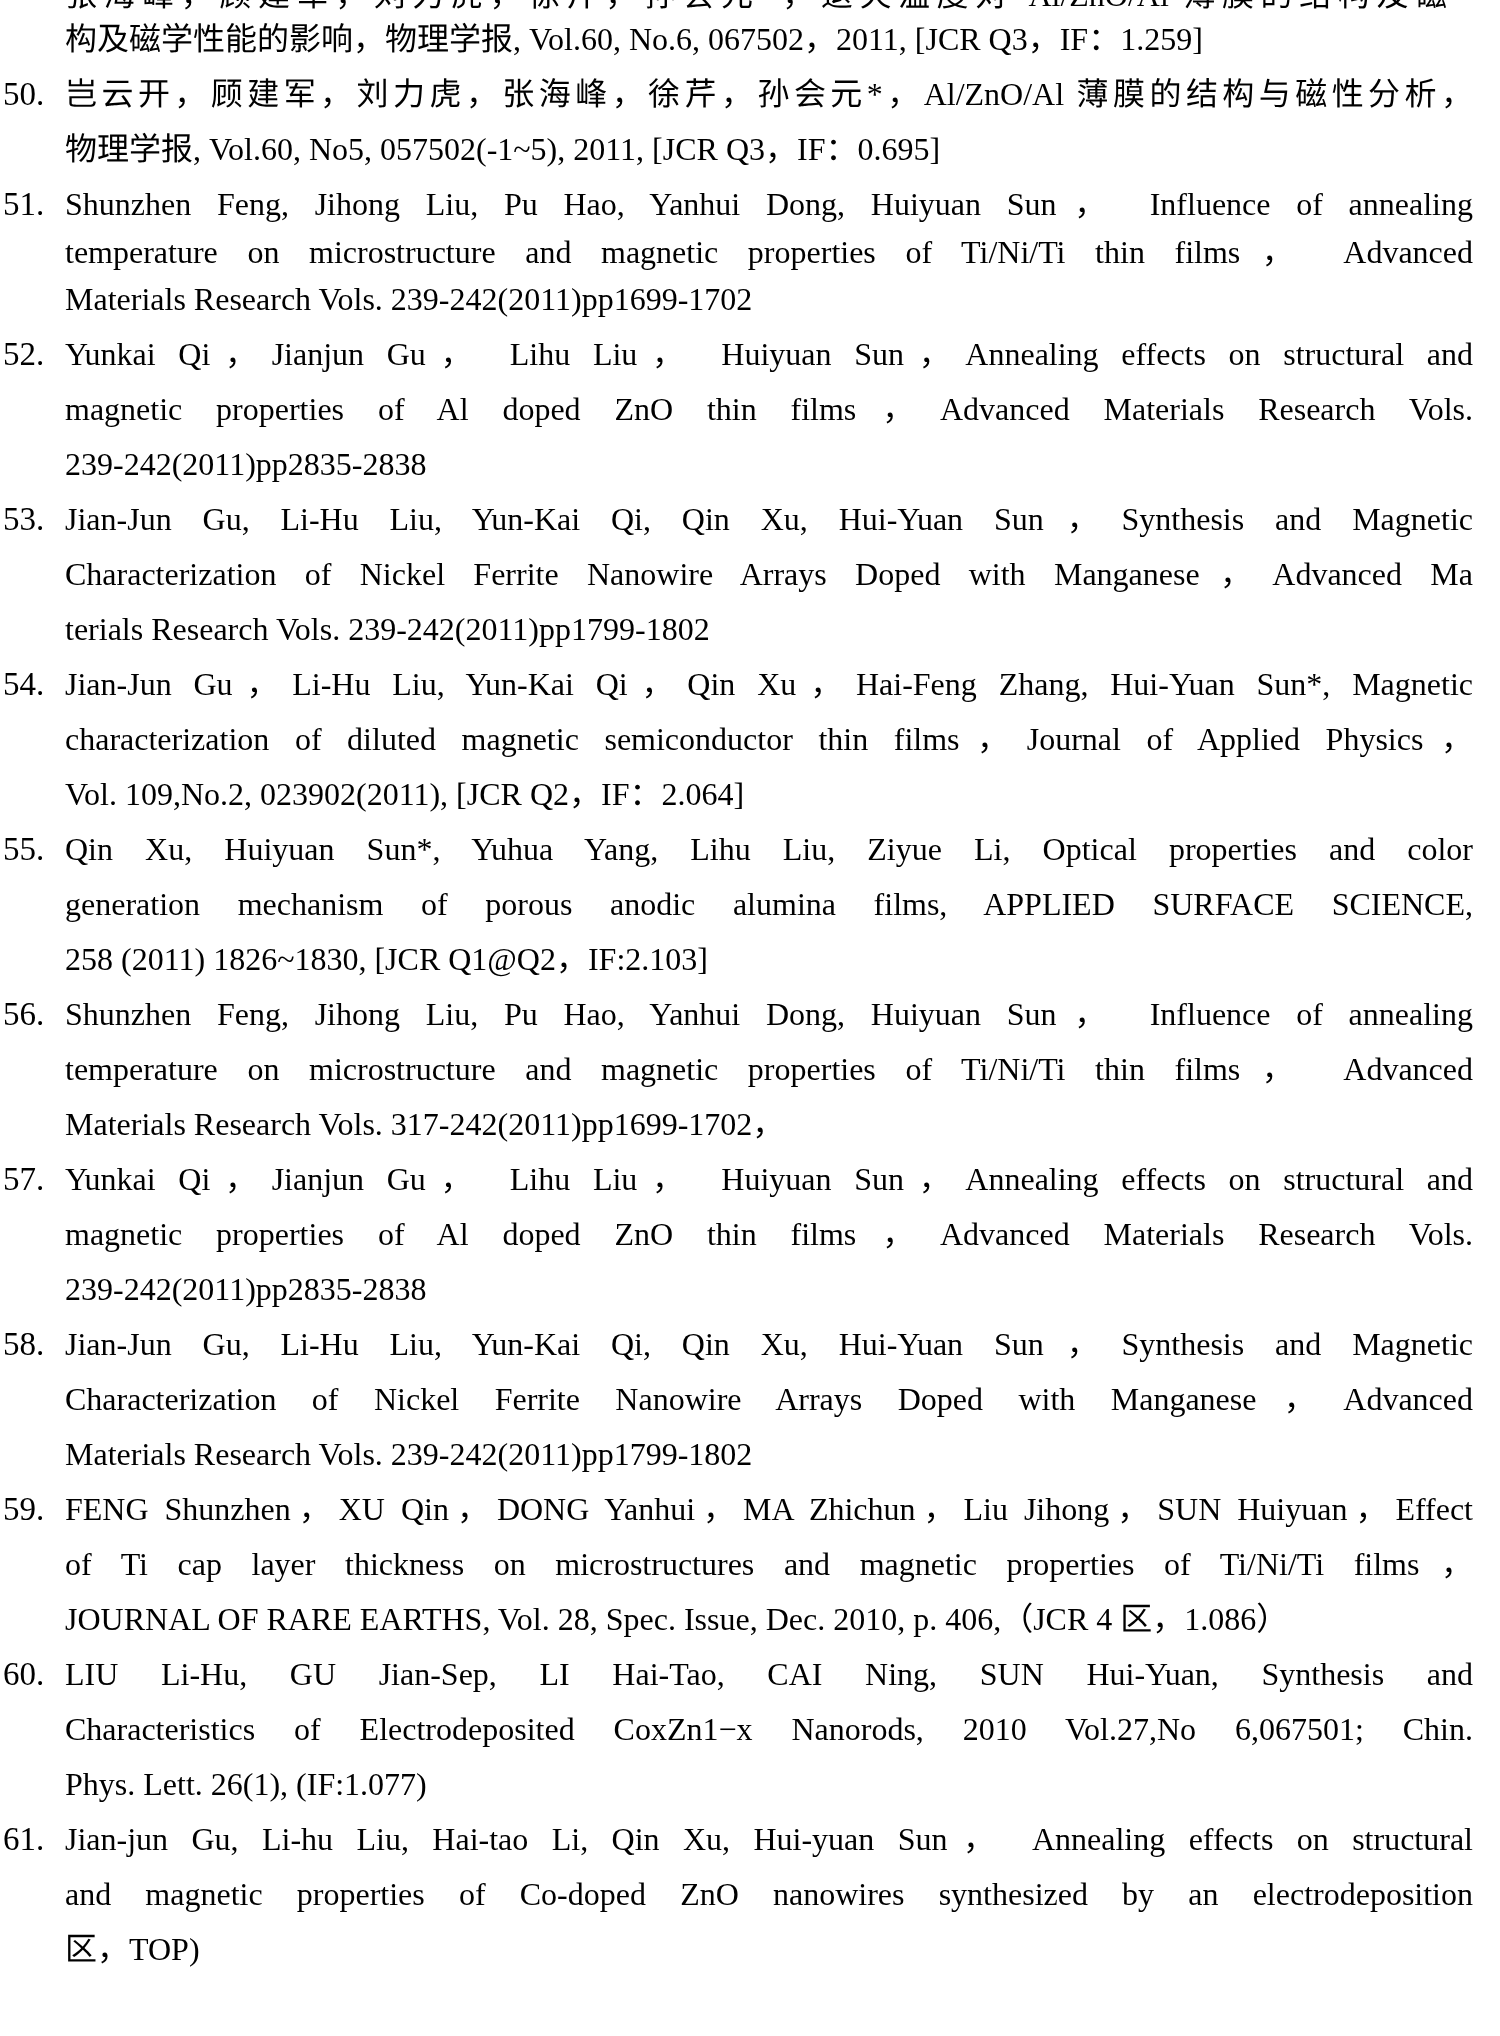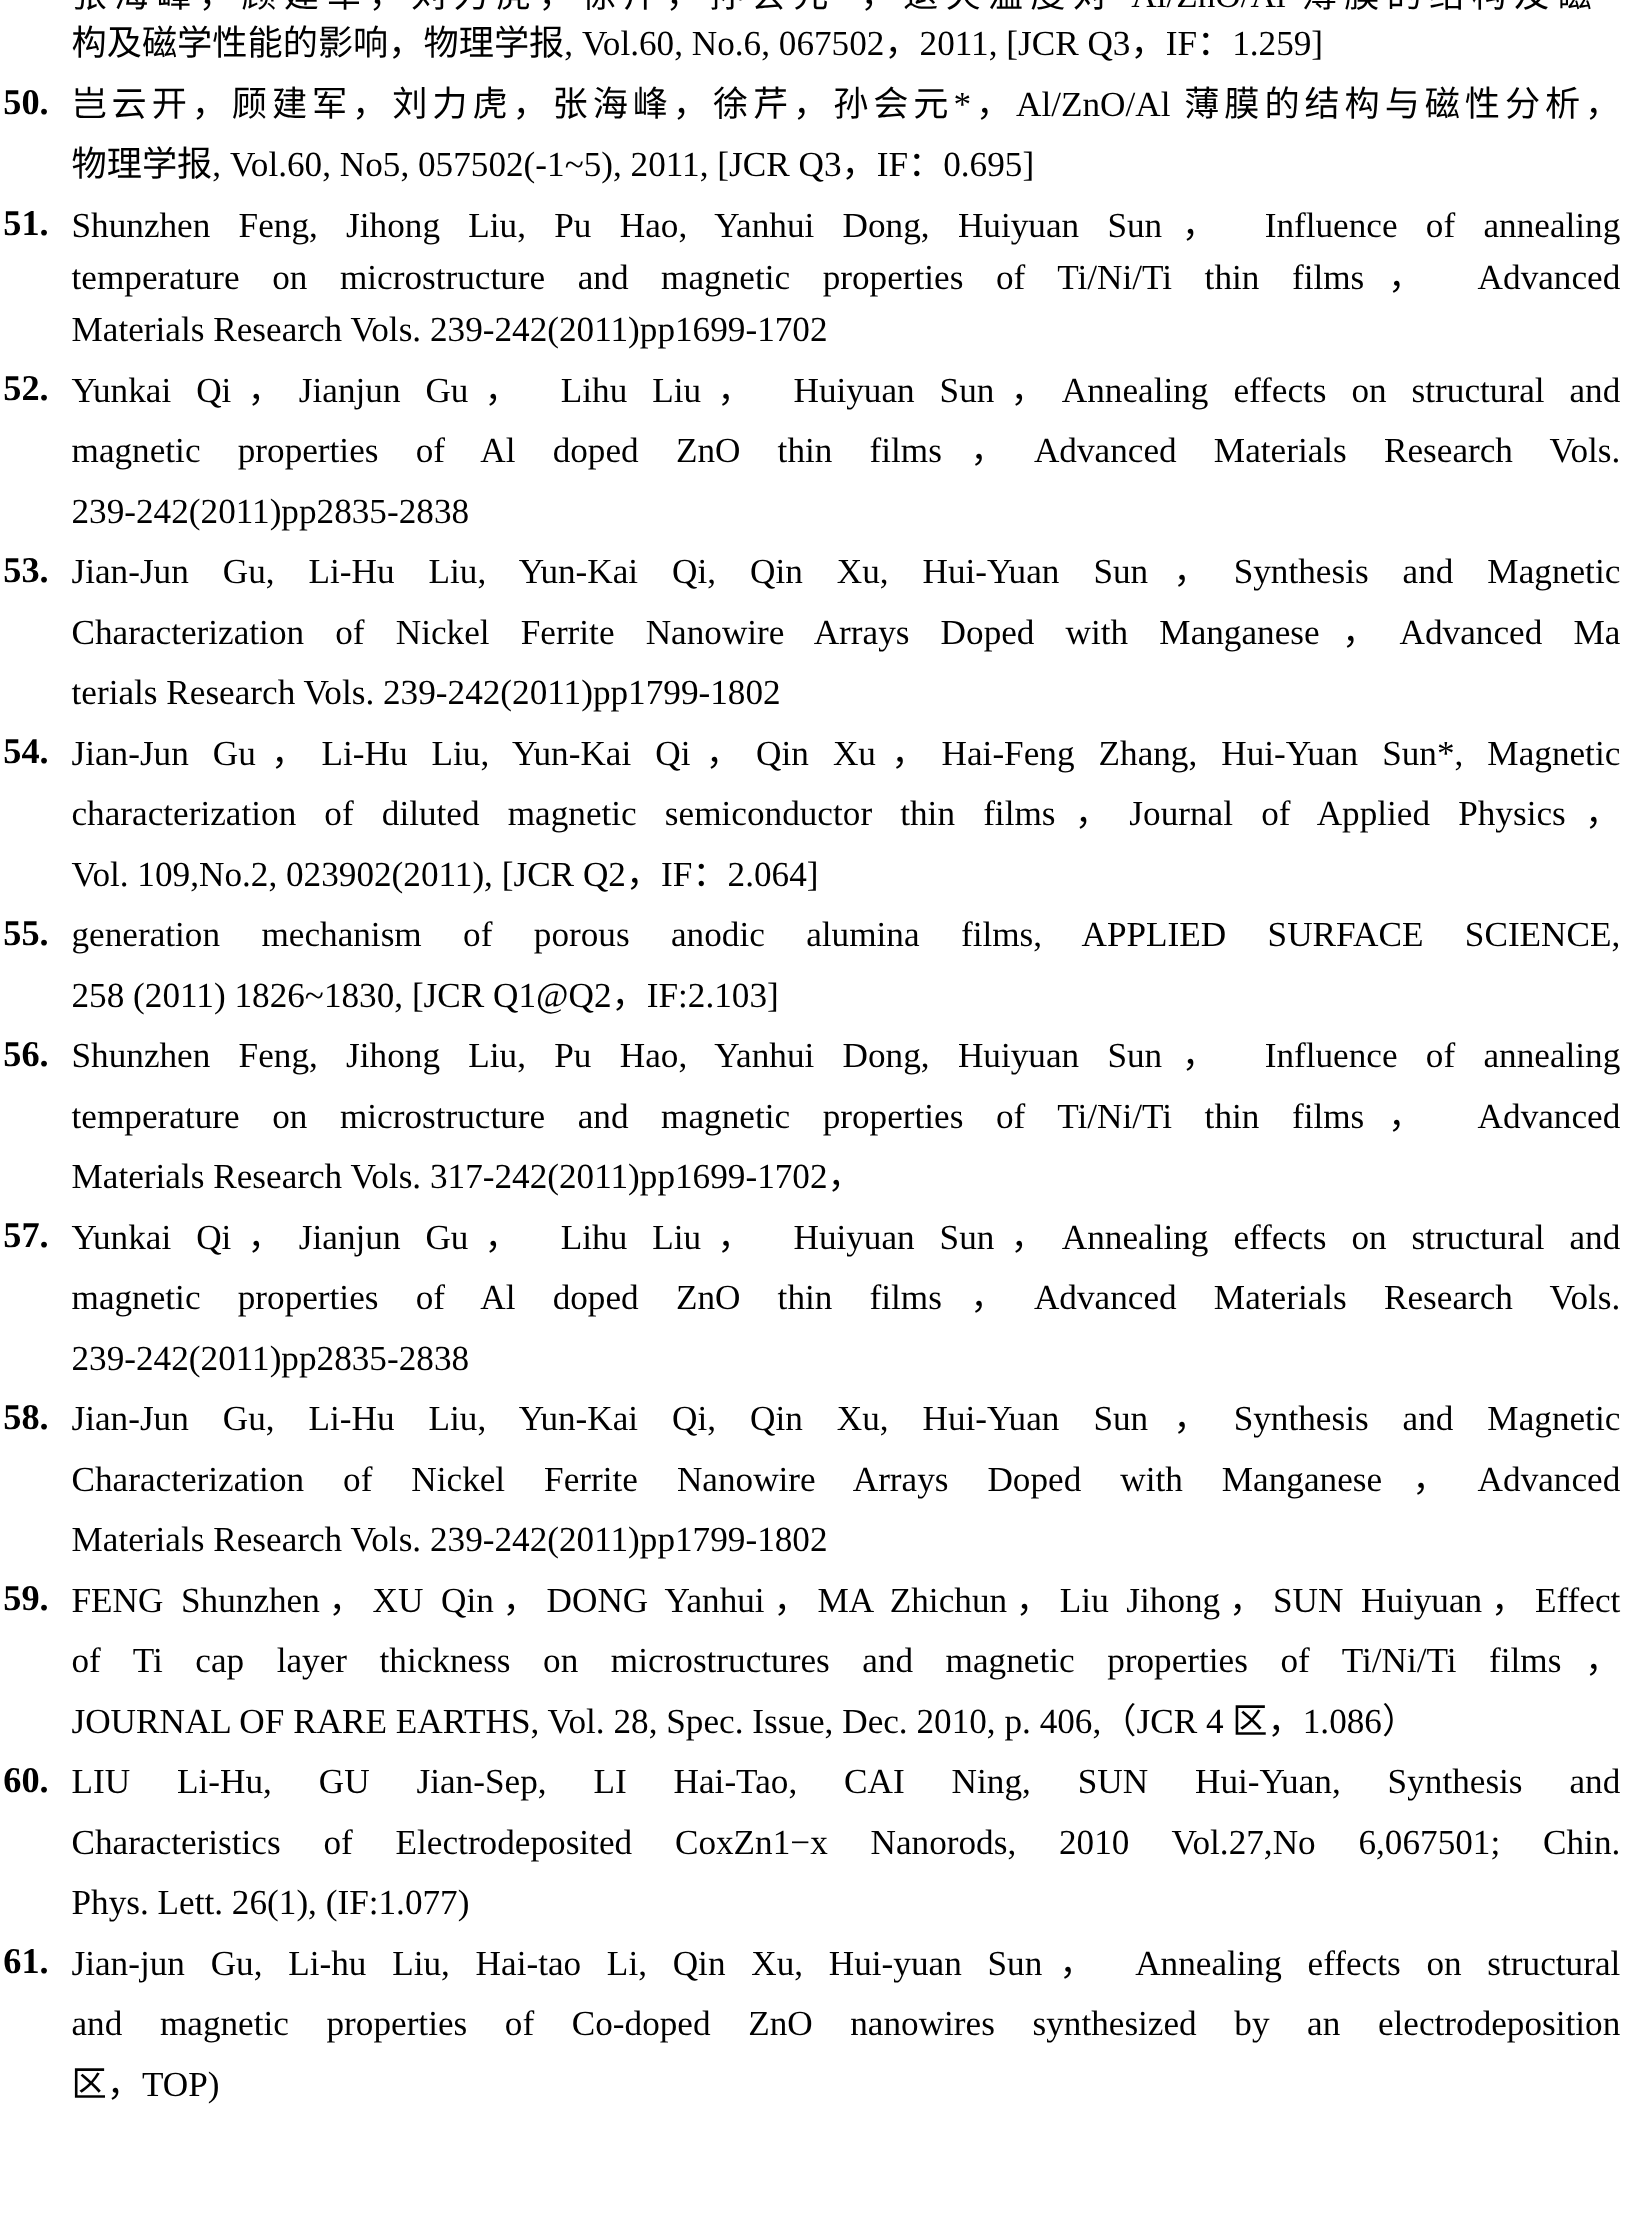--- a/index.html
+++ b/index.html
@@ -33,21 +33,21 @@
     text-align: justify;
     text-align-last: justify;
   }
   .item { position: relative; }
   .num {
     position: absolute;
     left: 3px;
     top: 0;
     width: 60px;
     line-height: 55px;
-    font-weight: bold;
+    font-weight: normal;
     font-size: 33px;
   }
   .line {
     box-sizing: border-box;
     padding-left: 65px;
     padding-right: 27px;
     height: 55px;
     line-height: 55px;
     overflow: hidden;
   }
@@ -103,20 +103,21 @@
 
   <div class="item">
     <span class="num">54.</span>
     <div class="line just">Jian-Jun Gu，Li-Hu Liu, Yun-Kai Qi，Qin Xu，Hai-Feng Zhang, Hui-Yuan Sun*, Magnetic</div>
     <div class="line just">characterization of diluted magnetic semiconductor thin films，Journal of Applied Physics，</div>
     <div class="line left">Vol. 109,No.2, 023902(2011), [JCR Q2，IF：2.064]</div>
   </div>
 
   <div class="item">
     <span class="num">55.</span>
+    <div class="line just">Qin Xu, Huiyuan Sun*, Yuhua Yang, Lihu Liu, Ziyue Li, Optical properties and color</div>
     <div class="line just">generation mechanism of porous anodic alumina films, APPLIED SURFACE SCIENCE,</div>
     <div class="line left">258 (2011) 1826~1830, [JCR Q1@Q2，IF:2.103]</div>
   </div>
 
   <div class="item">
     <span class="num">56.</span>
     <div class="line just">Shunzhen Feng, Jihong Liu, Pu Hao, Yanhui Dong, Huiyuan Sun， Influence of annealing</div>
     <div class="line just">temperature on microstructure and magnetic properties of Ti/Ni/Ti thin films， Advanced</div>
     <div class="line left">Materials Research Vols. 317-242(2011)pp1699-1702，</div>
   </div>

